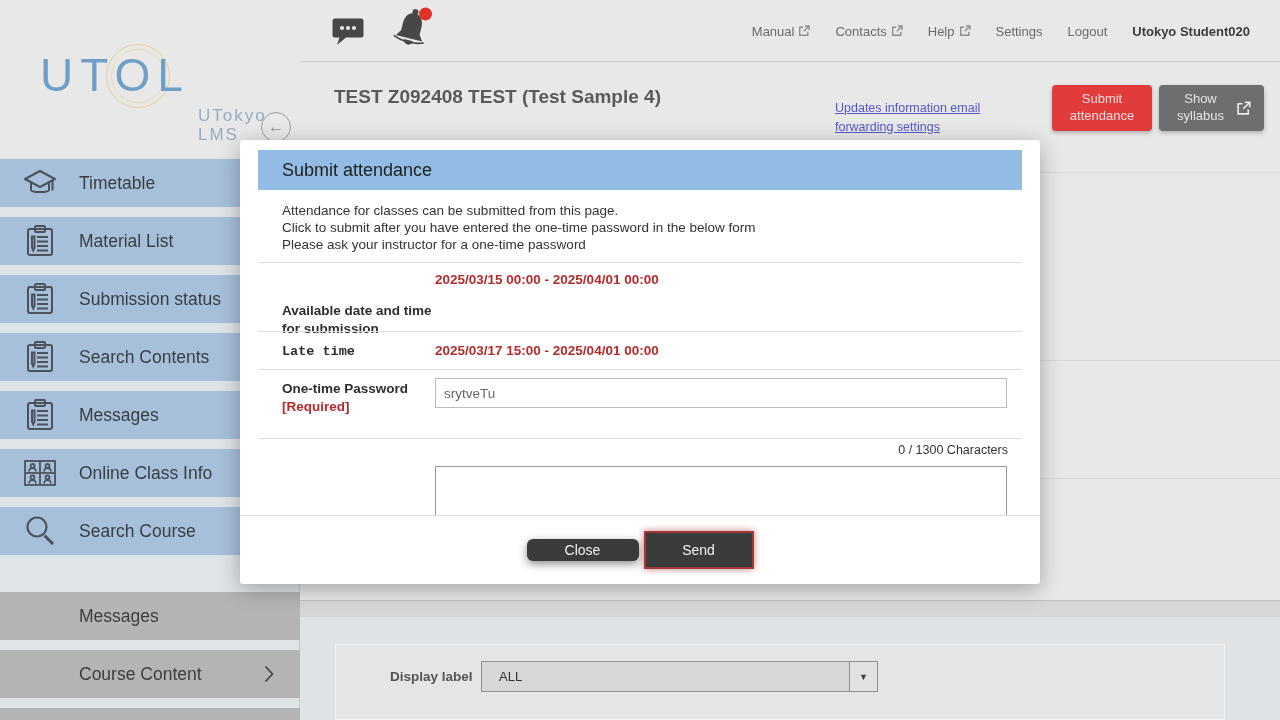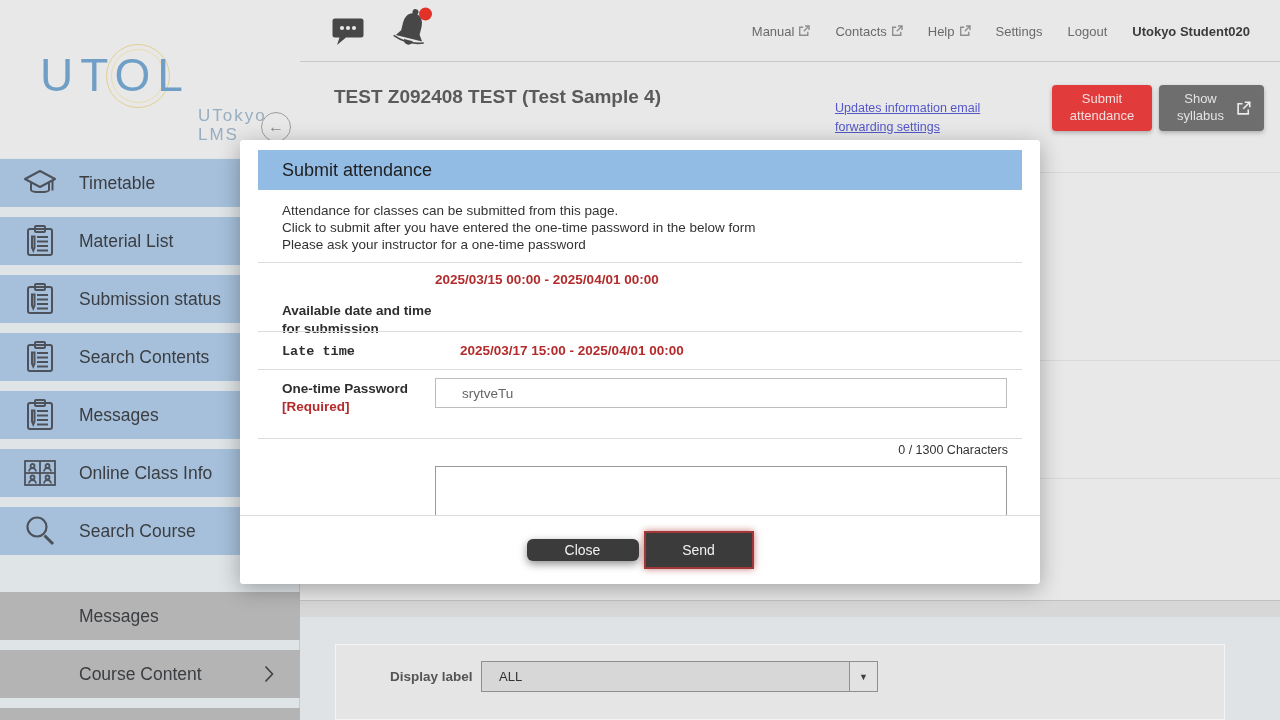--- a/index.html
+++ b/index.html
@@ -64,22 +64,22 @@
   .modal-desc { position:absolute; left:42px; top:62px; font-size:13.5px; color:#333; line-height:17px; }
   .m-divider { position:absolute; left:18px; right:18px; height:1px; background:#dcdcdc; }
   .m-d1 { top:122px; } .m-d2 { top:191px; } .m-d3 { top:229px; } .m-d4 { top:298px; }
   .m-label { position:absolute; left:42px; width:150px; font-size:13.5px; font-weight:bold; color:#2e2e2e; line-height:17.5px; }
   .m-label.r1 { top:136px;margin-top:26px; }
   .m-label.r2 { top:203px;font-family:Liberation Mono, monospace; }
   .m-label.r3 { top:240px; }
   .m-required { color:#b32b2b; }
   .m-value { position:absolute; left:195px; font-size:13.5px; font-weight:bold; color:#b32b2b; }
   .m-value.r1 { top:132px; }
-  .m-value.r2 { top:203px;margin-left:25px; }
-  .otp-input { position:absolute; left:195px; top:238px; width:572px; height:30px; border:1px solid #bcbcbc; background:#fff; font-size:13.5px; color:#666; padding:0 26px; font-family:inherit; }
+  .m-value.r2 { top:203px; }
+  .otp-input { position:absolute; left:195px; top:238px; width:572px; height:30px; border:1px solid #bcbcbc; background:#fff; font-size:13.5px; color:#666; padding:0 8px; font-family:inherit; }
   .char-counter { position:absolute; right:32px; top:303px; font-size:12.5px; color:#333; }
   .comment-box { position:absolute; left:195px; top:326px; width:572px; height:49px; border:1px solid #999; border-bottom:none; resize:none; font-family:inherit; font-size:13.5px; padding:6px 10px; background:#fff; }
   .modal-footer { position:absolute; left:0; right:0; top:375px; height:69px; border-top:1px solid #dcdcdc; display:flex; align-items:center; justify-content:center; gap:5px; }
   .btn-close { width:112px; height:22px; background:#3b3b3b; color:#f2f2f2; font-size:14px; border:none; border-radius:6px; cursor:pointer; box-shadow:0 3px 8px rgba(0,0,0,.45); font-family:inherit; }
   .btn-send { width:110px; height:38px; background:#3b3b3b; color:#f2f2f2; font-size:14px; border:2px solid #a23737; border-radius:0; cursor:pointer; box-shadow:0 0 7px rgba(170,50,50,.65); font-family:inherit; }
 </style>
 </head>
 <body>
 
 <div class="page">

